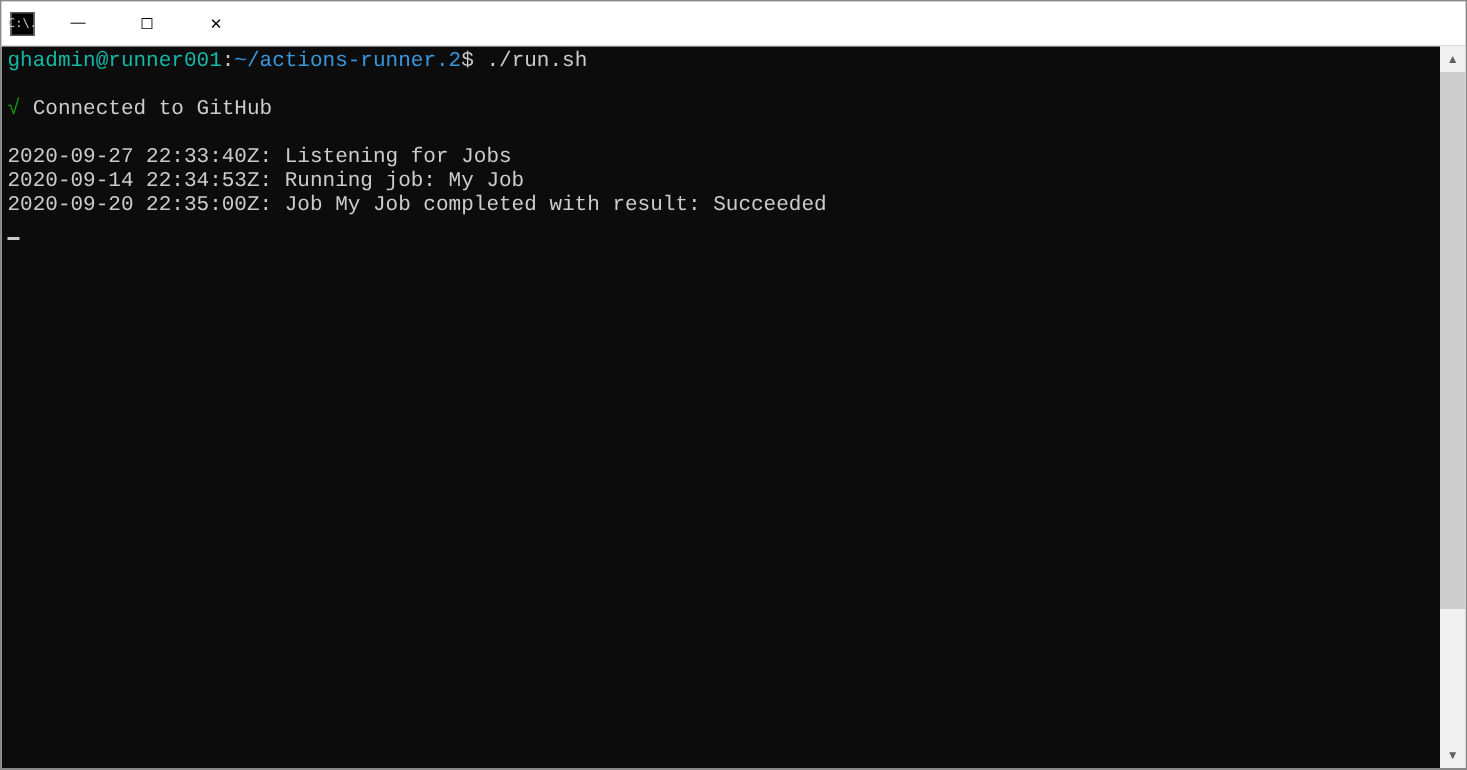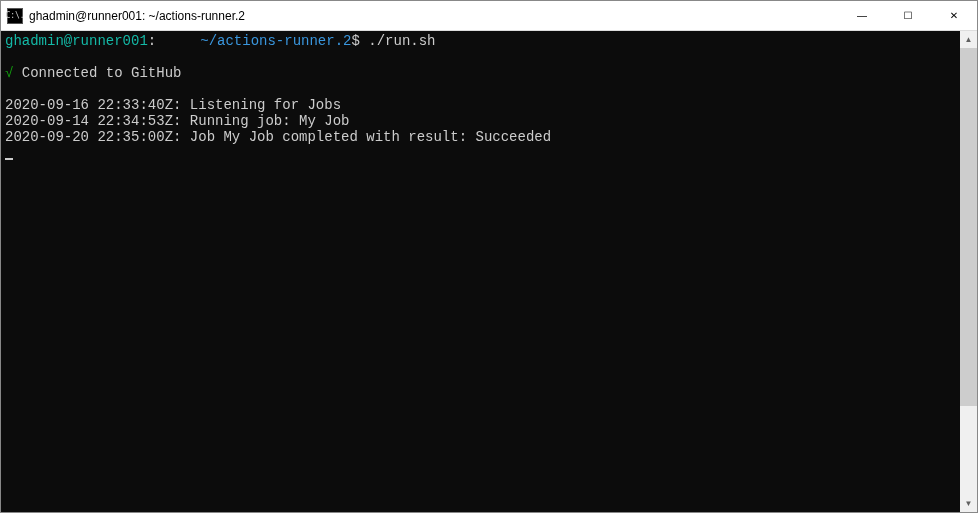--- a/index.html
+++ b/index.html
@@ -70,21 +70,20 @@
       padding: 2px 4px;
       flex: 1;
       white-space: pre;
       overflow: hidden;
     }
     .prompt-user {
       color: #14b8a6;
     }
     .prompt-path {
       color: #3a96dd;
-      margin-left: 44px;
     }
     .checkmark {
       color: #13a10e;
     }
     .cursor-block {
       display: inline-block;
       width: 8px;
       height: 2px;
       background: #cccccc;
       vertical-align: bottom;
@@ -118,34 +117,33 @@
       right: 0;
       height: 80%;
       background: #cdcdcd;
     }
   </style>
 </head>
 <body>
 
 <div class="titlebar">
   <span class="titlebar-icon">C:\.</span>
-  <span class="titlebar-title">ghadmin@runner001: ~/actions-runner.2</span>
   <div class="window-controls">
     <div class="window-btn">—</div>
     <div class="window-btn">☐</div>
     <div class="window-btn close">✕</div>
   </div>
 </div>
 
 <div class="terminal-wrapper">
   <div class="terminal"><span class="prompt-user">ghadmin@runner001</span><span>:</span><span class="prompt-path">~/actions-runner.2</span><span>$</span> <span>./run.sh</span>
 
 <span class="checkmark">√</span><span> Connected to GitHub</span>
 
-<span>2020-09-16 22:33:40Z: Listening for Jobs</span>
+<span>2020-09-27 22:33:40Z: Listening for Jobs</span>
 <span>2020-09-14 22:34:53Z: Running job: My Job</span>
 <span>2020-09-20 22:35:00Z: Job My Job completed with result: Succeeded</span>
 <span class="cursor-block"></span></div>
 
   <div class="scrollbar">
     <div class="scroll-arrow">▲</div>
     <div class="scroll-track">
       <div class="scroll-thumb"></div>
     </div>
     <div class="scroll-arrow">▼</div>

